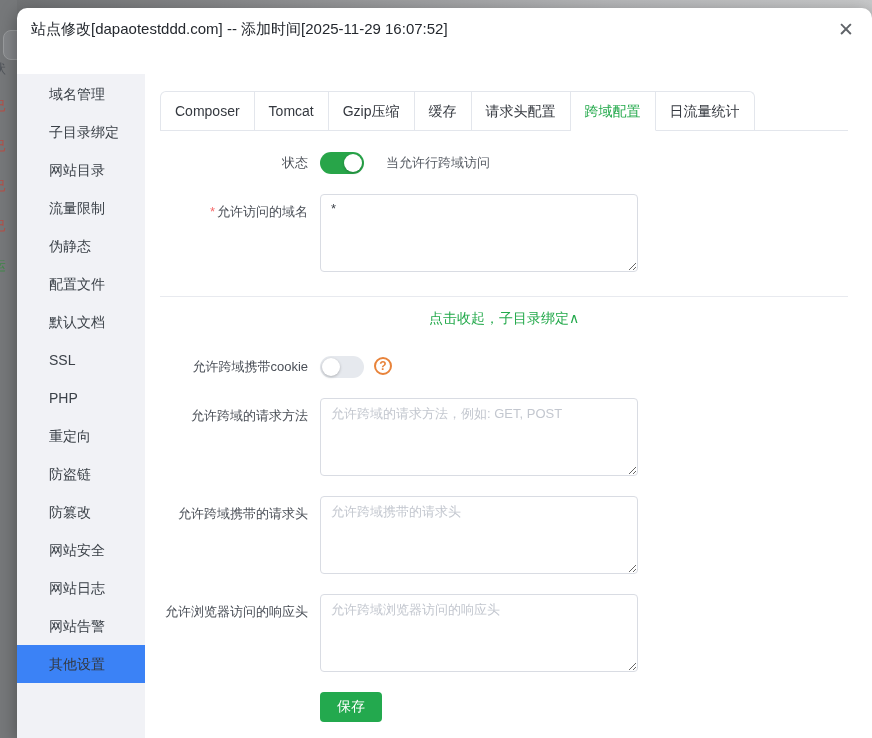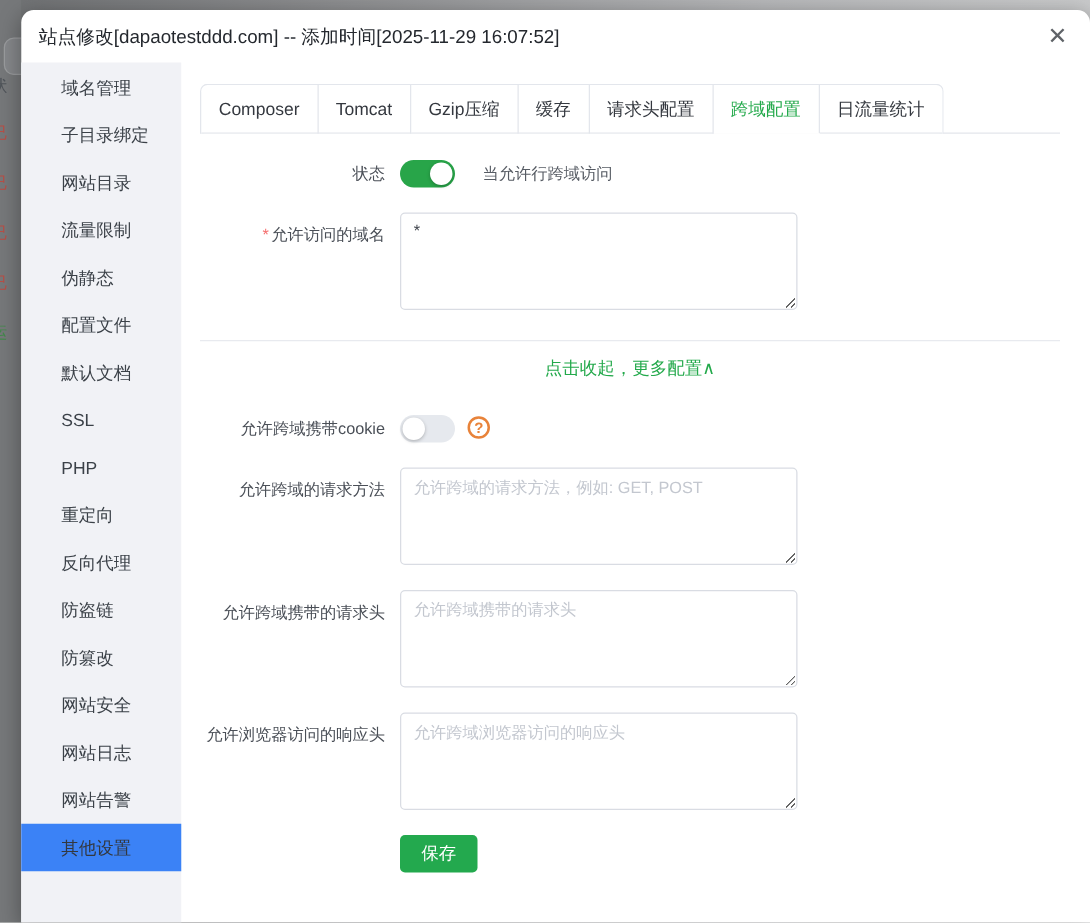--- a/index.html
+++ b/index.html
@@ -19,21 +19,21 @@
     position:absolute; left:3px; top:30px; width:24px; height:30px;
     border:1px solid #9a9c9e; border-radius:8px; background:#85878a;
   }
   .bg-glyph { position:absolute; left:-7px; font-size:13px; line-height:14px; opacity:.85; }
 
   
   .dialog {
     position:absolute; left:17px; top:8px; right:0; bottom:0; z-index:2;
     background:#fff; border-radius:10px 10px 0 0;
     box-shadow:0 4px 18px rgba(0,0,0,.35);
-    display:flex; flex-direction:column;
+    display:flex; flex-direction:column;gap:24px;
   }
   .titlebar {
     height:42px; flex:0 0 42px; display:flex; align-items:center;
     padding:0 16px 0 14px; position:relative;
   }
   .titlebar .title { font-size:15px; color:#24282e; }
   .close-btn {
     position:absolute; right:14px; top:9px; width:24px; height:24px;
     font-size:19px; line-height:24px; text-align:center; color:#5f6368;
     cursor:pointer; background:none; border:none;
@@ -160,21 +160,20 @@
         <div class="side-item">配置文件</div>
 
         <div class="side-item">默认文档</div>
 
         <div class="side-item">SSL</div>
 
         <div class="side-item">PHP</div>
 
         <div class="side-item">重定向</div>
 
-        <div class="side-item">反向代理</div>
 
         <div class="side-item">防盗链</div>
 
         <div class="side-item">防篡改</div>
 
         <div class="side-item">网站安全</div>
 
         <div class="side-item">网站日志</div>
 
         <div class="side-item">网站告警</div>
@@ -212,21 +211,21 @@
             </span>
           <span class="status-hint">当允许行跨域访问</span>
         </div>
 
         <div class="form-row row-area">
           <div class="form-label"><span class="req-star">*</span><span>允许访问的域名</span></div>
           <textarea style="">*</textarea>
         </div>
 
         <hr class="divider">
-        <div class="collapse-link">点击收起，更多配置∧</div>
+        <div class="collapse-link">点击收起，子目录绑定∧</div>
 
         <div class="form-row row-inline">
           <div class="form-label">允许跨域携带cookie</div>
           <span class="switch off">
               <span class="knob"></span>
             </span>
           <span class="help-icon">?</span>
         </div>
 
         <div class="form-row row-area">

